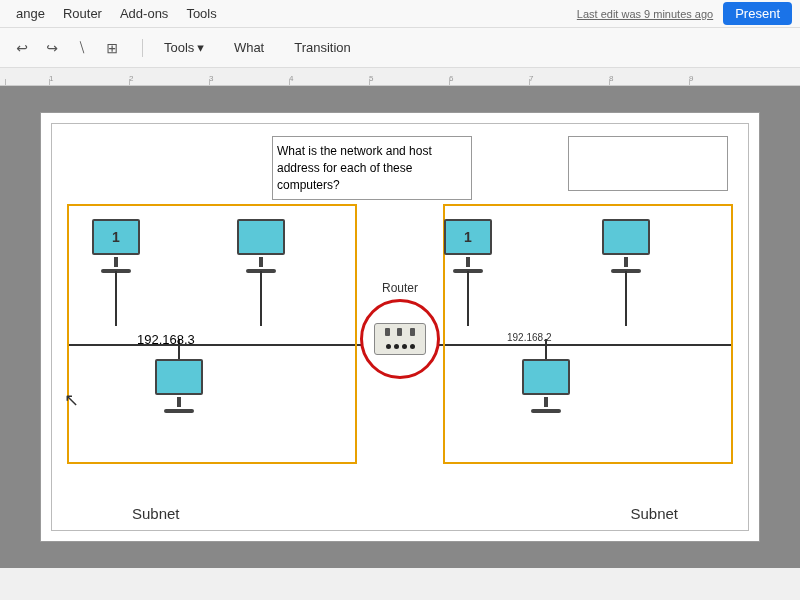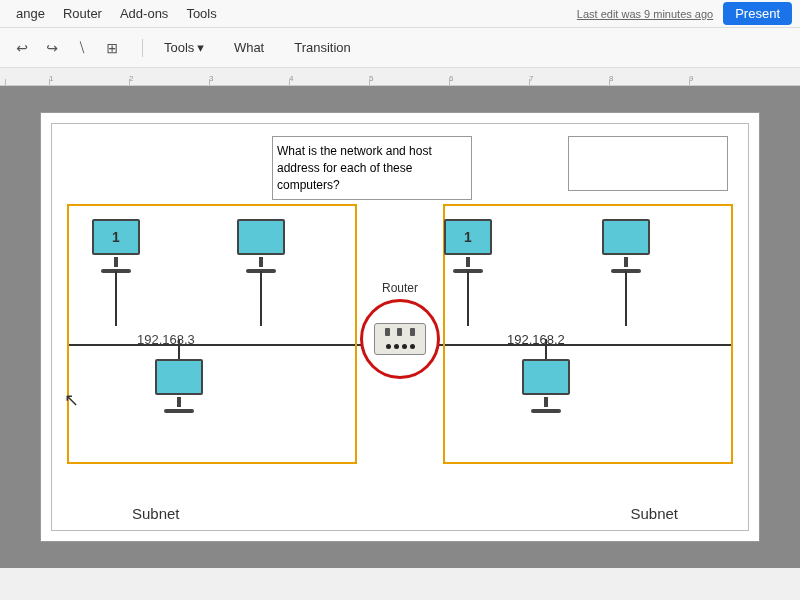--- a/index.html
+++ b/index.html
@@ -436,23 +436,23 @@
                 <div class="router-dot"></div>
                 <div class="router-dot"></div>
                 <div class="router-dot"></div>
               </div>
             </div>
           </div>
         </div>
         <span style="position:absolute;top:-18px;font-size:12px;color:#333;">Router</span>
       </div>
 
-      <div style="position:absolute;top:208px;left:85px;font-size:13px;color:#404040;">192.168.3</div>
-
-      <div style="position:absolute;top:208px;left:455px;font-size:13px;color:#333;text-decoration:underline;">192.168.2</div>
+      <div style="position:absolute;top:208px;left:85px;font-size:13px;color:#000000;">192.168.3</div>
+
+      <div style="position:absolute;top:208px;left:455px;font-size:10px;color:#333;">192.168.2</div>
 
       <div style="position:absolute;bottom:8px;left:80px;font-size:15px;color:#333;">Subnet</div>
 
       <div style="position:absolute;bottom:8px;right:70px;font-size:15px;color:#333;">Subnet</div>
 
       <div class="cursor">↖</div>
 
     </div>
   </div>
 </div>

